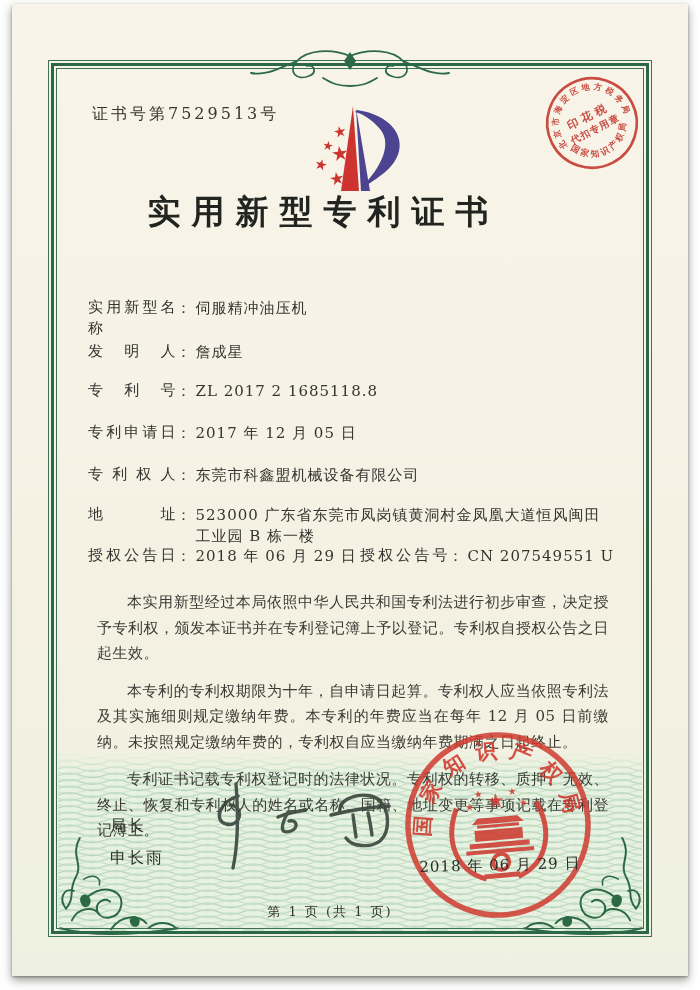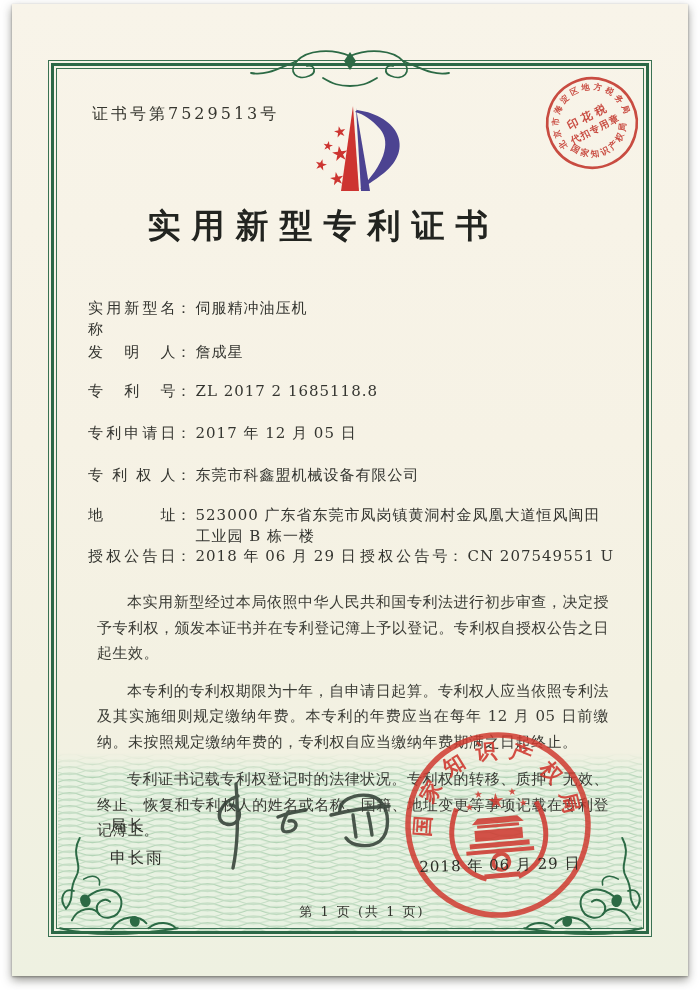--- a/index.html
+++ b/index.html
@@ -10,24 +10,24 @@
     box-shadow:0 4px 9px rgba(50,50,40,.5), 0 1px 2px rgba(50,50,40,.4);}
   
   .frame{position:absolute;left:36px;top:56px;width:604px;height:877px;}
   .f1{position:absolute;inset:0;border:1px solid #3a7253;}
   .f2{position:absolute;inset:3px;border:3px solid #2c6847;}
   .f3{position:absolute;inset:8px;border:1px solid #3a7253;}
   .topOrn{position:absolute;left:223px;top:44px;width:230px;height:42px;}
   
   .certno{position:absolute;left:80px;top:100px;font-size:16px;letter-spacing:3px;color:#36362f;}
   .logo{position:absolute;left:283px;top:97px;width:130px;height:94px;}
-  .title{position:absolute;left:0;top:200px;width:612px;text-align:center;font-size:33px;font-weight:600;letter-spacing:11px;color:#222420;text-indent:11px;}
+  .title{position:absolute;left:0;top:186px;width:612px;text-align:center;font-size:33px;font-weight:600;letter-spacing:11px;color:#222420;text-indent:11px;}
   
   .frow{position:absolute;left:76px;font-size:15px;color:#343530;line-height:21px;letter-spacing:.5px;}
-  .flabel{display:inline-block;width:88px;text-align:justify;text-align-last:justify;vertical-align:top;}
+  .flabel{display:inline-block;width:88px;text-align:justify;text-align-last:justify;vertical-align:top;font-family:Liberation Mono, monospace;}
   .fcolon{display:inline-block;vertical-align:top;margin-right:4px;}
   .fvalue{display:inline-block;vertical-align:top;letter-spacing:1px;}
   .r0{top:294px}.r1{top:338px}.r2{top:377px}.r3{top:419px}.r4{top:461px}.r5{top:501px}.r6{top:542px}
   .addr .fvalue{width:406px;}
   .grant-right{position:absolute;left:272px;top:0;white-space:nowrap;}
   
   .paras{position:absolute;left:73px;top:574px;width:536px;font-size:15px;line-height:25.5px;color:#3a3b35;text-align:justify;letter-spacing:.5px;}
   .paras p{margin:12px;text-indent:2em;}
   
   .band{position:absolute;left:46px;top:749px;width:584px;height:179px;
@@ -36,21 +36,21 @@
   .fl-left{left:42px;top:832px;}
   .fl-right{left:508px;top:832px;transform:scaleX(-1);}
   
   .dtitle{position:absolute;left:98px;top:812px;font-size:16px;color:#2e2f2a;letter-spacing:2px;}
   .dname{position:absolute;left:98px;top:844px;font-size:16px;color:#2e2f2a;letter-spacing:2px;}
   .sig{position:absolute;left:188px;top:776px;width:230px;height:94px;}
   
   .seal{position:absolute;left:388px;top:723px;width:196px;height:196px;transform:rotate(-5deg);opacity:.93;}
   .sealdate{position:absolute;left:398px;top:852px;width:180px;text-align:center;font-size:15px;color:#2b2c26;letter-spacing:1px;transform:rotate(-1.5deg);}
   .taxstamp{position:absolute;left:524px;top:63px;width:112px;height:112px;transform:rotate(-27deg);opacity:.9;}
-  .footer{position:absolute;left:0;top:899px;width:636px;text-align:center;font-size:13px;color:#33342e;letter-spacing:2px;padding-left:32px;}
+  .footer{position:absolute;left:0;top:899px;width:636px;text-align:center;font-size:13px;color:#33342e;letter-spacing:2px;}
 </style>
 </head>
 <body>
 
 <div class="photo">
   <div class="paper">
 
     <div class="band">
       <svg width="100%" height="100%">
         <defs>

